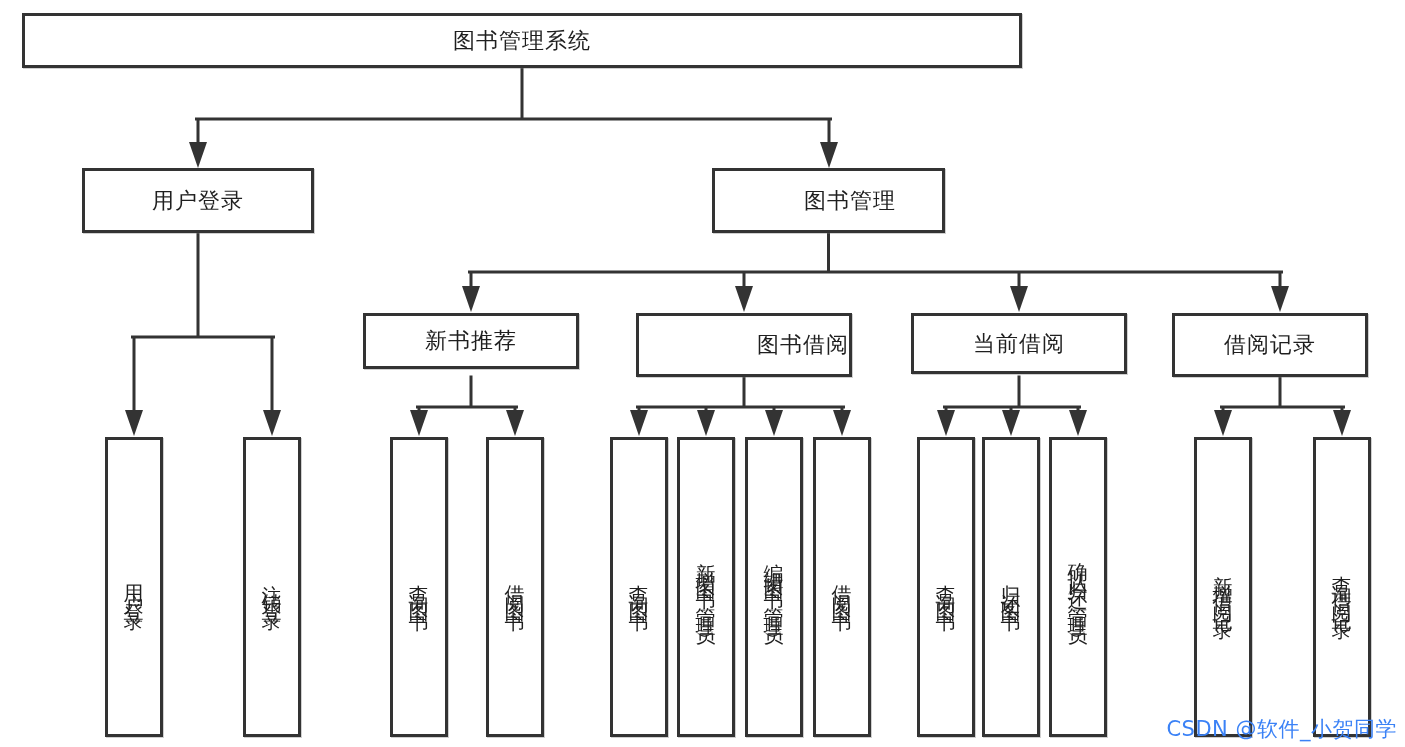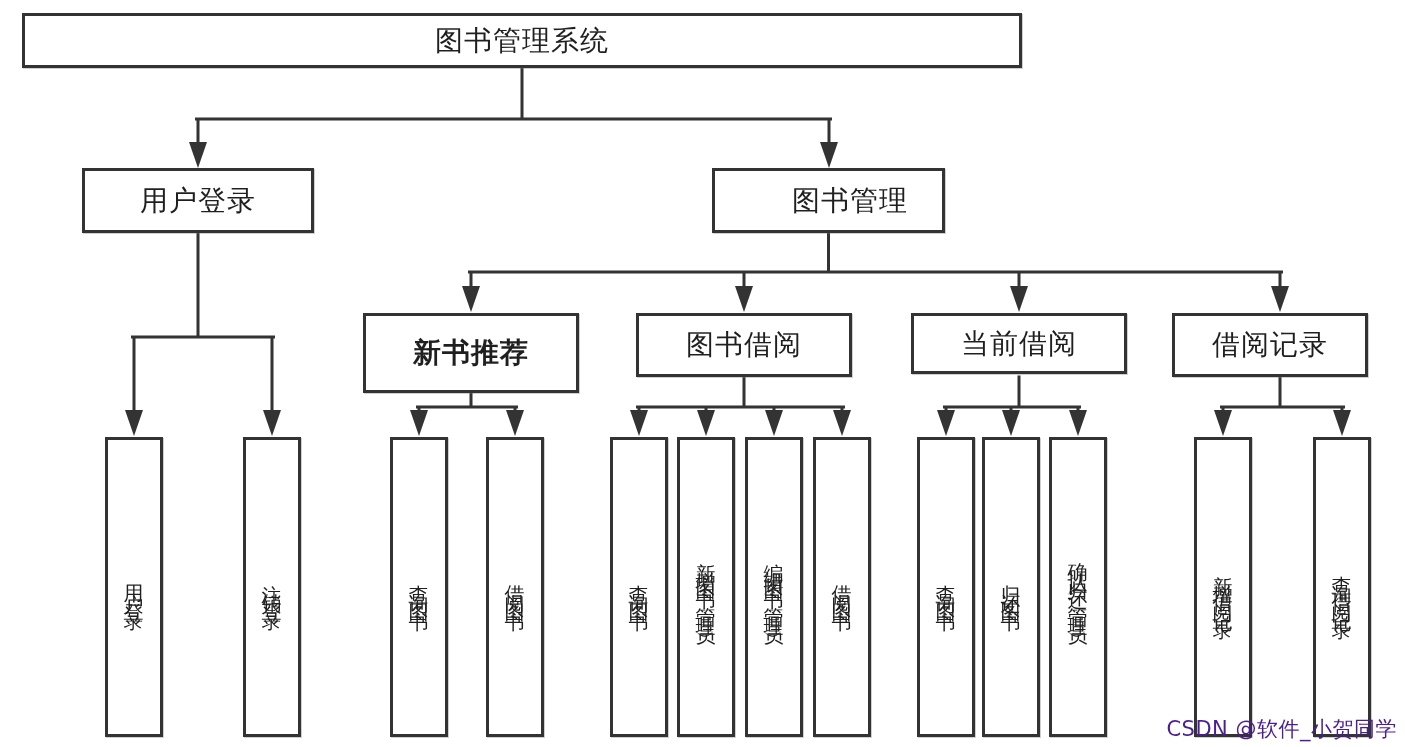--- a/index.html
+++ b/index.html
@@ -25,39 +25,39 @@
     position: absolute;
     box-sizing: border-box;
     border: 3px solid #333333;
     background: #ffffff;
     display: flex;
     align-items: center;
     justify-content: center;
     box-shadow: 1px 1px 0 rgba(120,120,120,0.35);
   }
   .h-label {
-    font-size: 28px;
+    font-size: 22px;
     color: #1f1f1f;
     letter-spacing: 1px;
     white-space: nowrap;
   }
   .v-label {
     writing-mode: vertical-rl;
     text-orientation: mixed;
     font-size: 20px;
     line-height: 1;
     letter-spacing: 9px;
     color: #1f1f1f;
   }
   .watermark {
     position: absolute;
     right: 8px;
     bottom: 4px;
     font-size: 21px;
-    color: #4c1d95;
+    color: #3b82f6;
     letter-spacing: 0.5px;
     white-space: nowrap;
   }
 </style>
 </head>
 <body>
 
 <div class="canvas">
 
   <svg class="connectors" width="1405" height="747" viewBox="0 0 1405 747">
@@ -121,24 +121,24 @@
     <span class="h-label">图书管理系统</span>
   </div>
 
   <div class="node" style="left:82px; top:168px; width:232px; height:65px;">
     <span class="h-label">用户登录</span>
   </div>
   <div class="node" style="left:712px; top:168px; width:233px; height:65px;padding-left:43px;">
     <span class="h-label">图书管理</span>
   </div>
 
-  <div class="node" style="left:363px; top:313px; width:216px; height:80px;font-weight:bold;">
+  <div class="node" style="left:363px; top:313px; width:216px; height:56px;">
     <span class="h-label">新书推荐</span>
   </div>
-  <div class="node" style="left:636px; top:313px; width:216px; height:64px;">
+  <div class="node" style="left:636px; top:313px; width:216px; height:64px;justify-content:flex-end;">
     <span class="h-label">图书借阅</span>
   </div>
   <div class="node" style="left:911px; top:313px; width:216px; height:61px;">
     <span class="h-label">当前借阅</span>
   </div>
   <div class="node" style="left:1172px; top:313px; width:196px; height:64px;">
     <span class="h-label">借阅记录</span>
   </div>
 
   <div class="node" style="left:105px; top:437px; width:58px; height:300px;">

